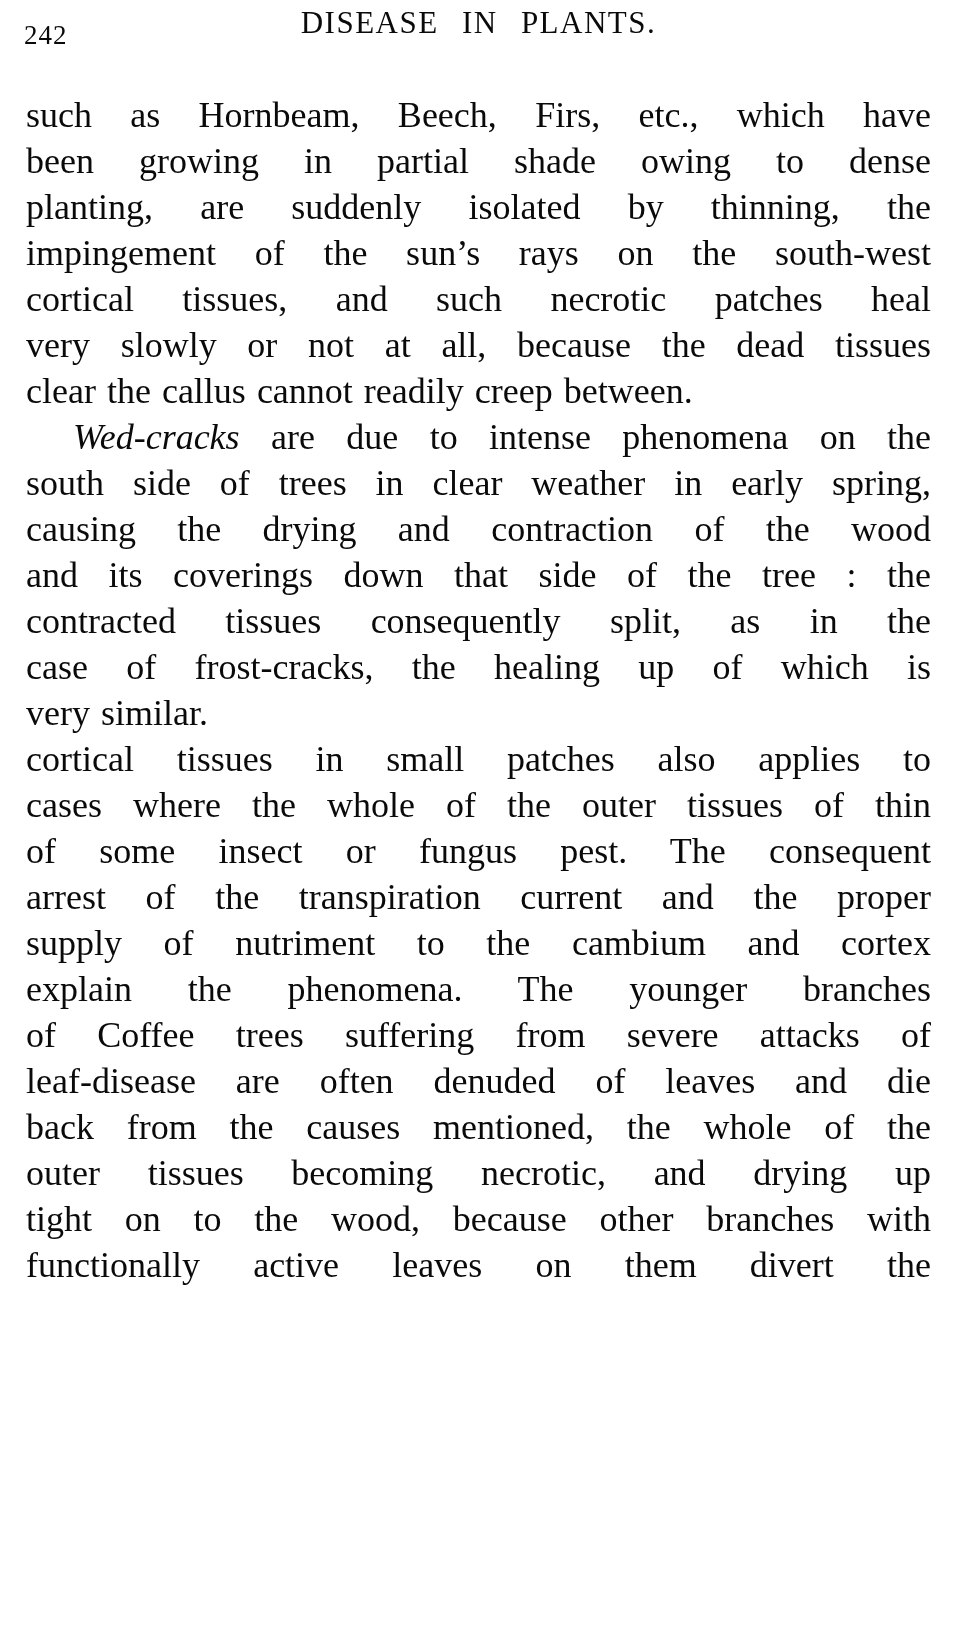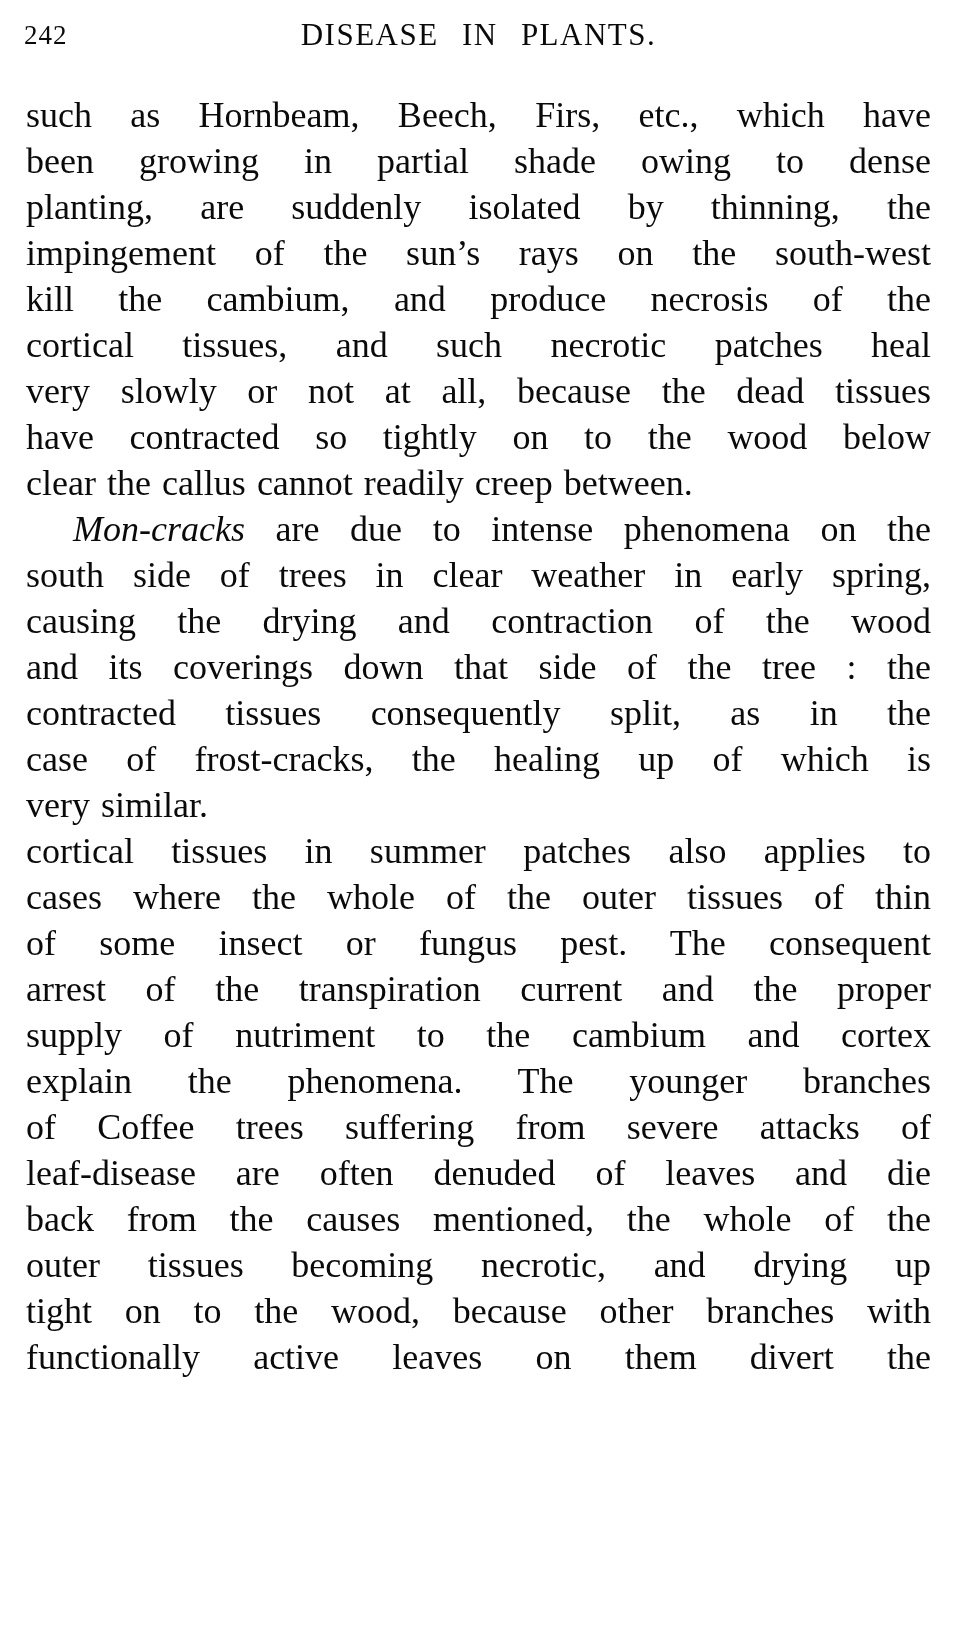--- a/index.html
+++ b/index.html
@@ -29,21 +29,21 @@
     bottom: 1px;
     font-size: 27px;
     line-height: 1;
     letter-spacing: 1px;
   }
   .title {
     position: absolute;
     left: 0;
     right: 0;
     bottom: 0;
-    margin: 0;
+    margin: 12px;
     text-align: center;
     font-size: 31px;
     font-weight: 400;
     line-height: 1;
     letter-spacing: 1.5px;
     word-spacing: 14px;
   }
   .text-block {
     position: absolute;
     top: 92px;
@@ -73,33 +73,31 @@
 <div class="page" style="--paper: #ffffff; --ink: #0a0a0a;">
   <header class="running-head">
     <span class="pagenum">242</span>
     <h1 class="title">DISEASE IN PLANTS.</h1>
   </header>
   <main class="text-block" id="text-block">
       <div class="line"><span>such as Hornbeam, Beech, Firs, etc., which have</span></div>
       <div class="line"><span>been growing in partial shade owing to dense</span></div>
       <div class="line"><span>planting, are suddenly isolated by thinning, the</span></div>
       <div class="line"><span>impingement of the sun’s rays on the south-west</span></div>
-      <div class="line"><span>kill the cambium, and produce necrosis of the</span></div>
       <div class="line"><span>cortical tissues, and such necrotic patches heal</span></div>
       <div class="line"><span>very slowly or not at all, because the dead tissues</span></div>
-      <div class="line"><span>have contracted so tightly on to the wood below</span></div>
       <div class="line end"><span>clear the callus cannot readily creep between.</span></div>
-      <div class="line indent"><span class="it">Mon-cracks</span><span> are due to intense phenomena on the</span></div>
+      <div class="line indent"><span class="it">Wed-cracks</span><span> are due to intense phenomena on the</span></div>
       <div class="line"><span>south side of trees in clear weather in early spring,</span></div>
       <div class="line"><span>causing the drying and contraction of the wood</span></div>
       <div class="line"><span>and its coverings down that side of the tree : the</span></div>
       <div class="line"><span>contracted tissues consequently split, as in the</span></div>
       <div class="line"><span>case of frost-cracks, the healing up of which is</span></div>
       <div class="line end"><span>very similar.</span></div>
-      <div class="line"><span>cortical tissues in summer patches also applies to</span></div>
+      <div class="line"><span>cortical tissues in small patches also applies to</span></div>
       <div class="line"><span>cases where the whole of the outer tissues of thin</span></div>
       <div class="line"><span>of some insect or fungus pest.  The consequent</span></div>
       <div class="line"><span>arrest of the transpiration current and the proper</span></div>
       <div class="line"><span>supply of nutriment to the cambium and cortex</span></div>
       <div class="line"><span>explain the phenomena.  The younger branches</span></div>
       <div class="line"><span>of Coffee trees suffering from severe attacks of</span></div>
       <div class="line"><span>leaf-disease are often denuded of leaves and die</span></div>
       <div class="line"><span>back from the causes mentioned, the whole of the</span></div>
       <div class="line"><span>outer tissues becoming necrotic, and drying up</span></div>
       <div class="line"><span>tight on to the wood, because other branches with</span></div>

